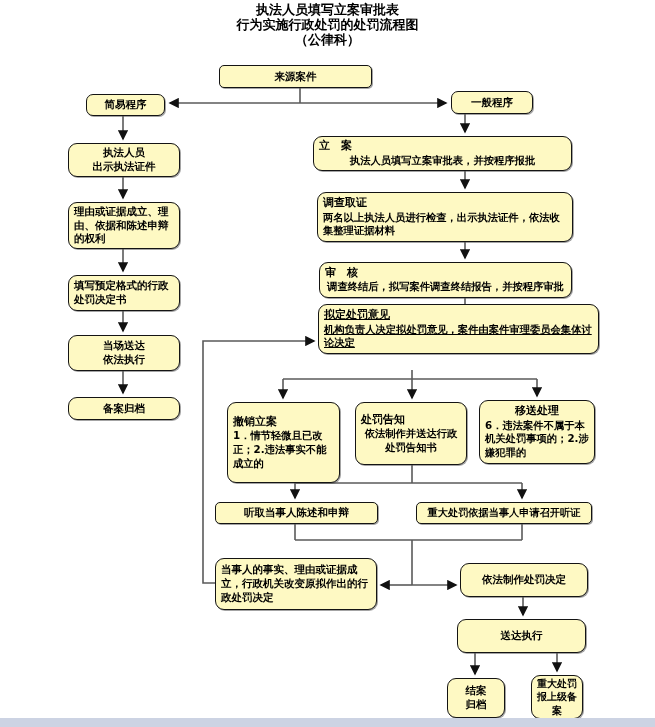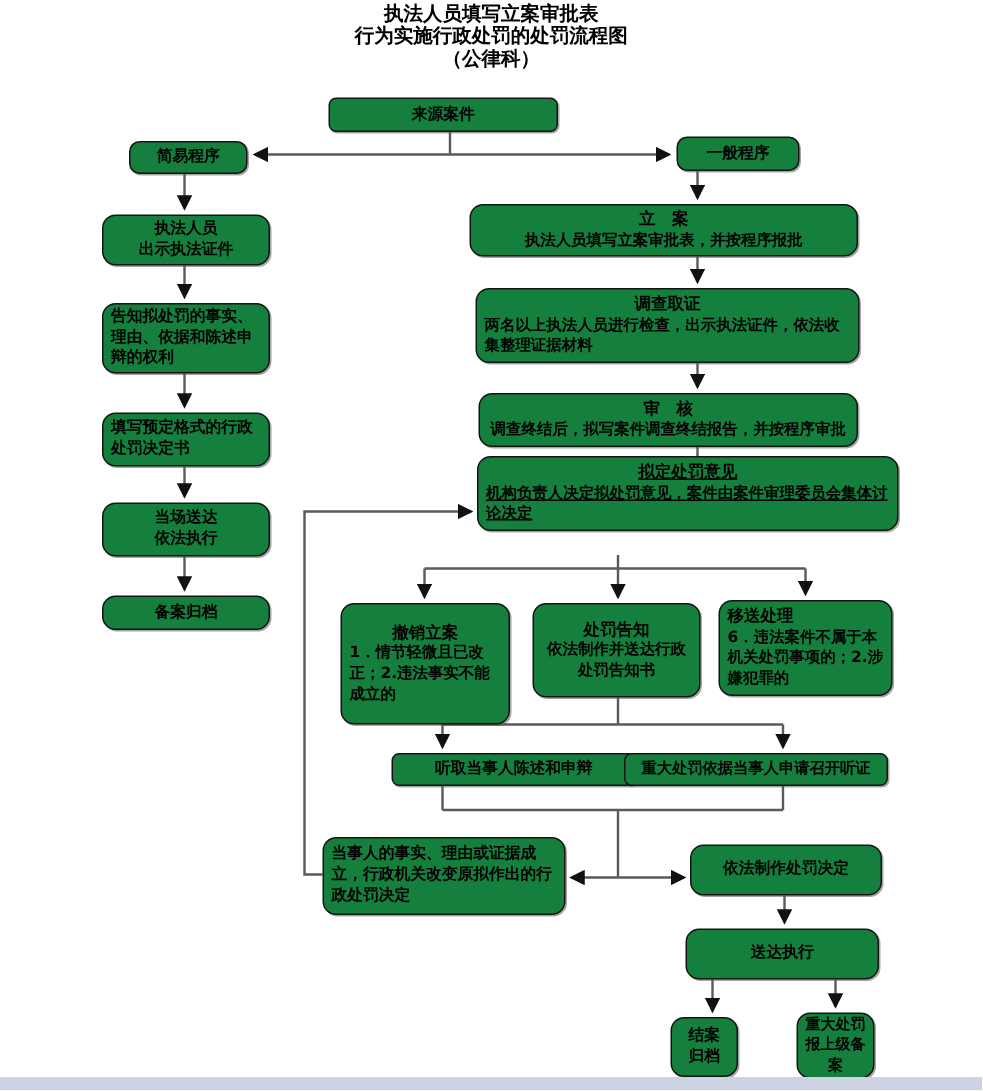--- a/index.html
+++ b/index.html
@@ -3,53 +3,53 @@
 <meta charset="utf-8">
 <style>
   html,body{margin:0;padding:0;background:#fff;}
   #stage{position:relative;width:655px;height:727px;background:#ffffff;overflow:hidden;
          font-family:"DejaVu Sans",sans-serif;color:#000;}
   #flow-title{position:absolute;top:3px;left:0;width:655px;text-align:center;
               font-size:13px;font-weight:bold;line-height:1.15;}
   #flow-title div{margin:0;}
   #connectors{position:absolute;left:0;top:0;}
   .ln{stroke:#5a5a5a;stroke-width:1.6;fill:none;}
-  .node{position:absolute;box-sizing:border-box;background:#15803d;border:1.6px solid #141414;
+  .node{position:absolute;box-sizing:border-box;background:#fef9c3;border:1.6px solid #141414;
         border-radius:9px;box-shadow:1px 1px 0 rgba(90,90,90,.55);
         display:flex;flex-direction:column;justify-content:center;align-items:center;
         font-weight:bold;font-size:10.5px;line-height:1.32;text-align:center;
         white-space:pre-line;padding:2px 5px;}
   .slim{border-radius:5px;}
-  .node .node-title{width:100%;text-align:center;font-size:11px;}
+  .node .node-title{width:100%;text-align:left;font-size:11px;}
   .node .node-body{width:100%;text-align:left;font-size:10.3px;}
   .body-center .node-body{text-align:center;}
-  .title-left .node-title{text-align:left;}
+  .title-left .node-title{text-align:center;}
   .text-left{text-align:left;align-items:flex-start;}
   
   #n-source{left:219px;top:65px;width:153px;height:23px;}
   #n-simple{left:86px;top:94px;width:79px;height:22px;border-radius:7px;}
   #n-general{left:451px;top:91px;width:82px;height:23px;border-radius:7px;}
   #n-left1{left:68px;top:143px;width:112px;height:34px;}
   #n-left2{left:68px;top:202px;width:112px;height:47px;}
   #n-left3{left:68px;top:275px;width:112px;height:36px;}
   #n-left4{left:68px;top:335px;width:112px;height:36px;}
   #n-left5{left:68px;top:397px;width:112px;height:23px;}
   #n-filing{left:313px;top:136px;width:259px;height:35px;}
   #n-invest{left:317px;top:192px;width:256px;height:50px;}
   #n-review{left:319px;top:262px;width:253px;height:36px;}
   #n-opinion{left:318px;top:304px;width:281px;height:50px;text-decoration:underline;}
   #n-withdraw{left:227px;top:402px;width:113px;height:81px;}
   #n-notice{left:355px;top:402px;width:112px;height:63px;}
   #n-transfer{left:479px;top:400px;width:116px;height:64px;}
-  #n-hear{left:215px;top:502px;width:163px;height:22px;margin-left:46px;}
+  #n-hear{left:215px;top:502px;width:163px;height:22px;}
   #n-hearing{left:416px;top:502px;width:176px;height:22px;font-size:10.2px;}
   #n-party{left:215px;top:558px;width:162px;height:52px;}
   #n-make{left:460px;top:563px;width:128px;height:34px;}
   #n-deliver{left:457px;top:619px;width:129px;height:34px;}
-  #n-close{left:447px;top:678px;width:45px;height:40px;}
+  #n-close{left:447px;top:678px;width:58px;height:40px;}
   #n-major{left:531px;top:675px;width:52px;height:44px;font-size:10px;padding:2px 3px;}
   #bottom-bar{position:absolute;left:0;bottom:0;width:655px;height:9px;}
 </style>
 </head>
 <body>
 
 <div id="stage">
 
   <div id="flow-title">
     <div>执法人员填写立案审批表</div>
@@ -102,21 +102,21 @@
     <path class="ln" d="M475,653 V674" marker-end="url(#arr)"></path>
     <path class="ln" d="M557,653 V671" marker-end="url(#arr)"></path>
   </svg>
 
   <div class="node slim" id="n-source">来源案件</div>
   <div class="node" id="n-simple">简易程序</div>
   <div class="node" id="n-general">一般程序</div>
 
   <div class="node" id="n-left1">执法人员
 出示执法证件</div>
-  <div class="node text-left" id="n-left2">告知拟处罚的事实、理由、依据和陈述申辩的权利</div>
+  <div class="node text-left" id="n-left2">理由或证据成立、理由、依据和陈述申辩的权利</div>
   <div class="node text-left" id="n-left3">填写预定格式的行政处罚决定书</div>
   <div class="node" id="n-left4">当场送达
 依法执行</div>
   <div class="node" id="n-left5">备案归档</div>
 
   <div class="node body-center" id="n-filing">
     <div class="node-title">立　案</div>
     <div class="node-body">执法人员填写立案审批表，并按程序报批</div>
   </div>
   <div class="node" id="n-invest">

